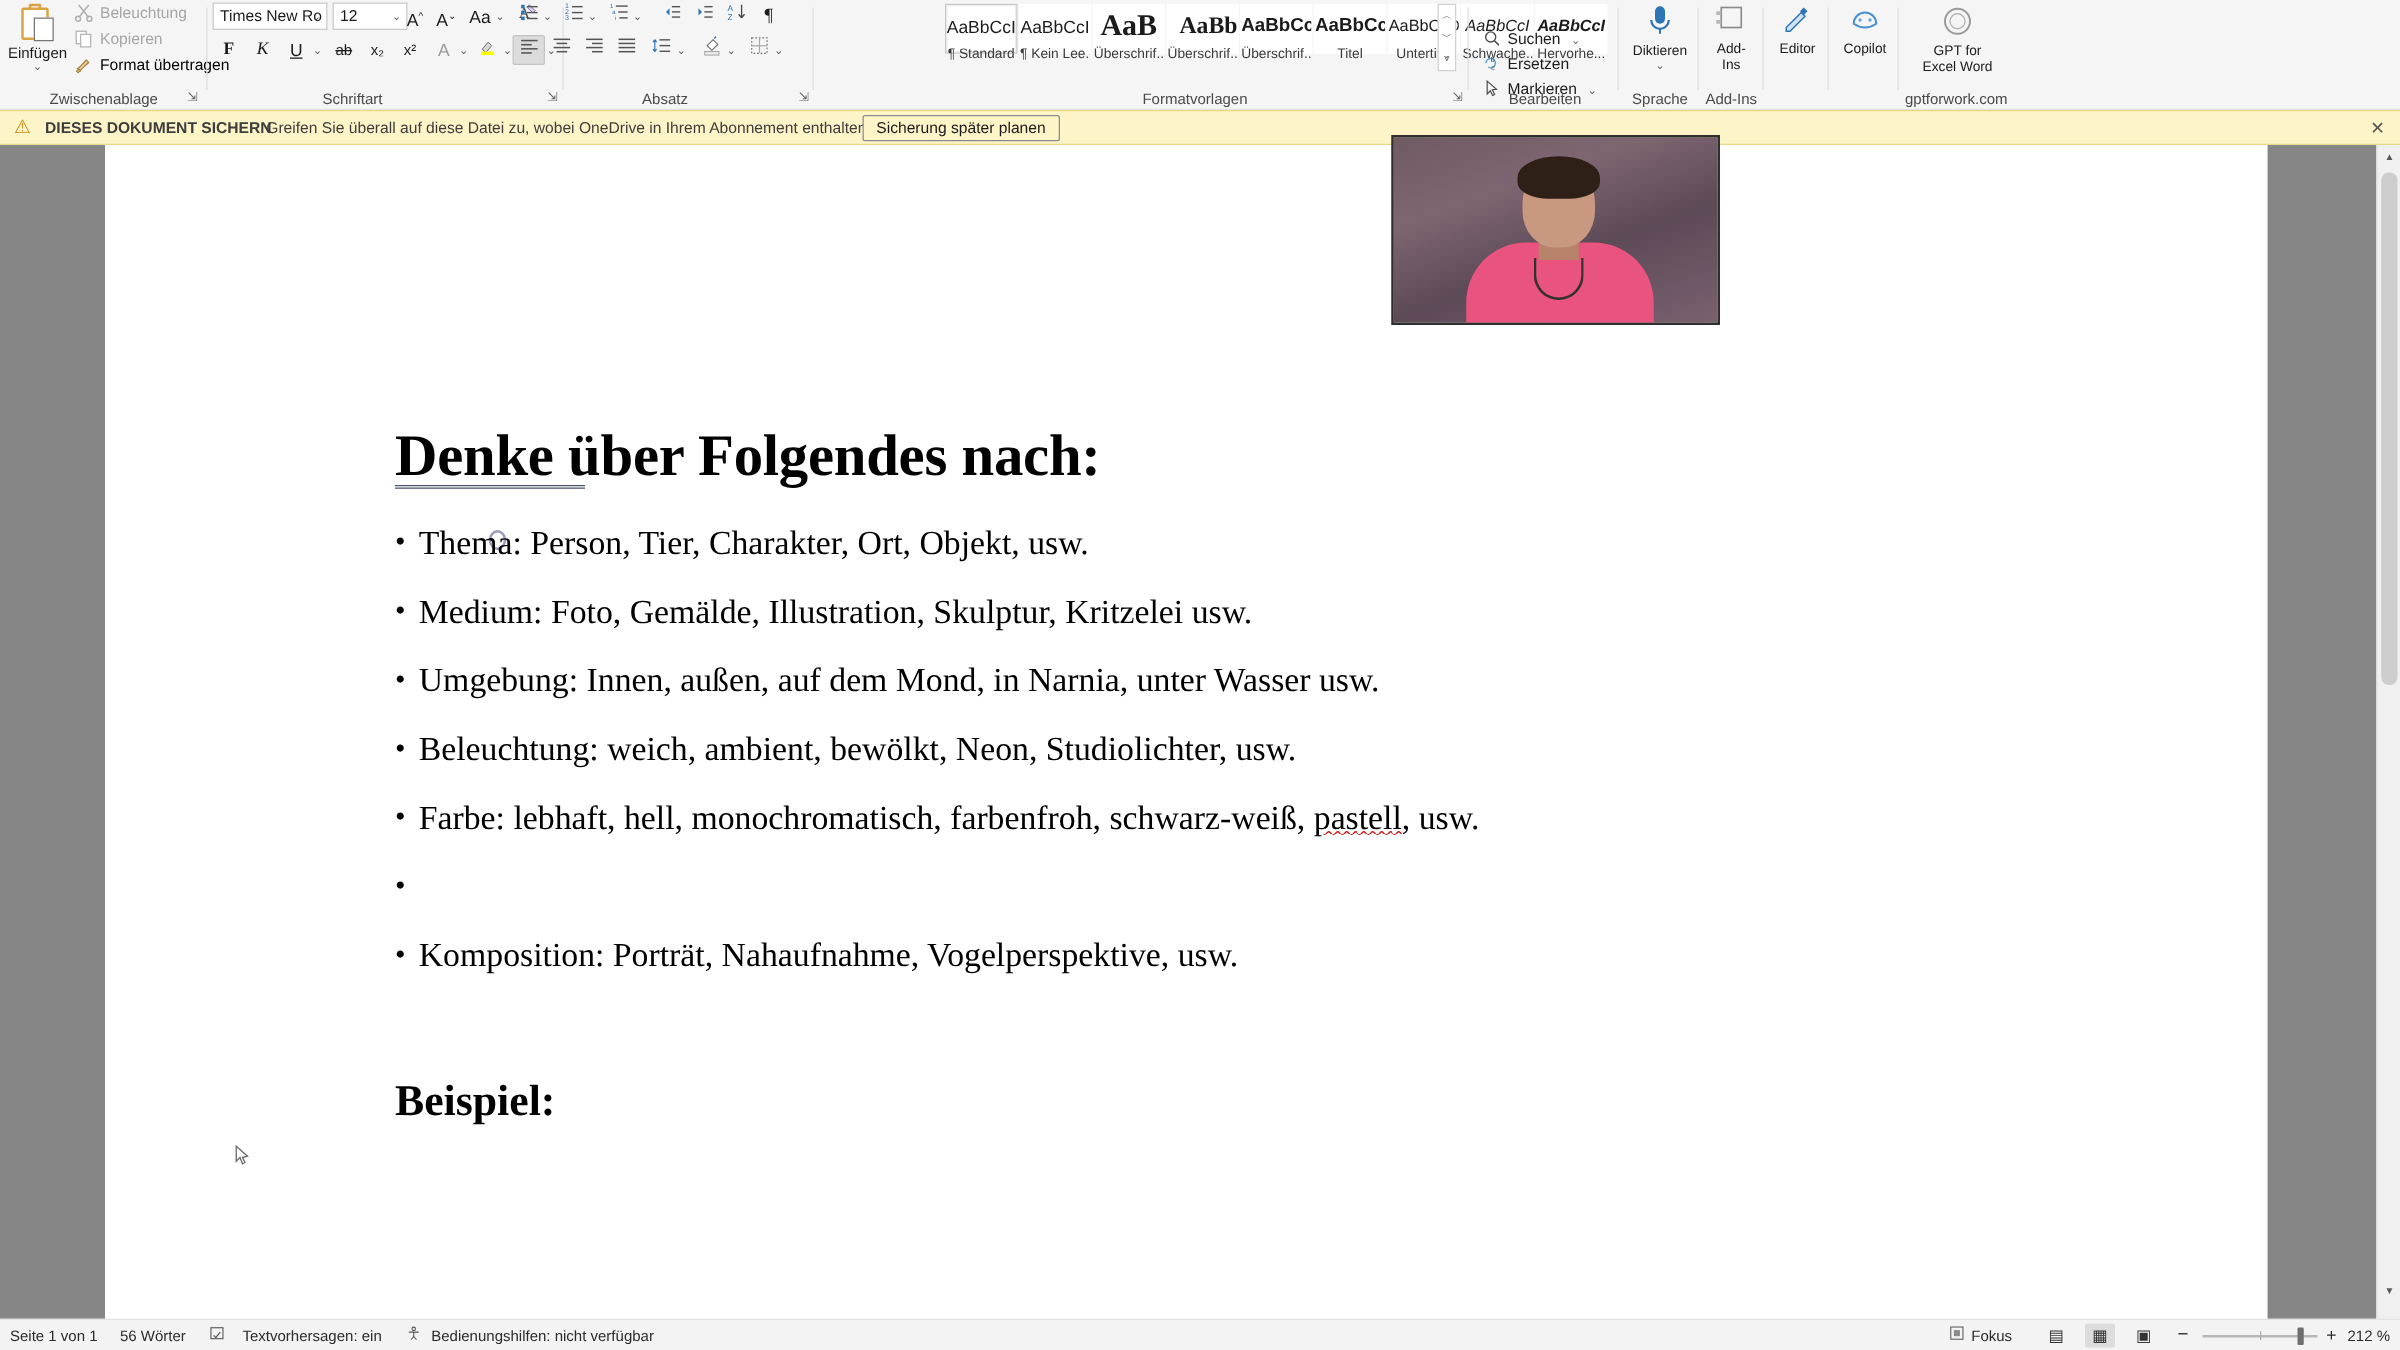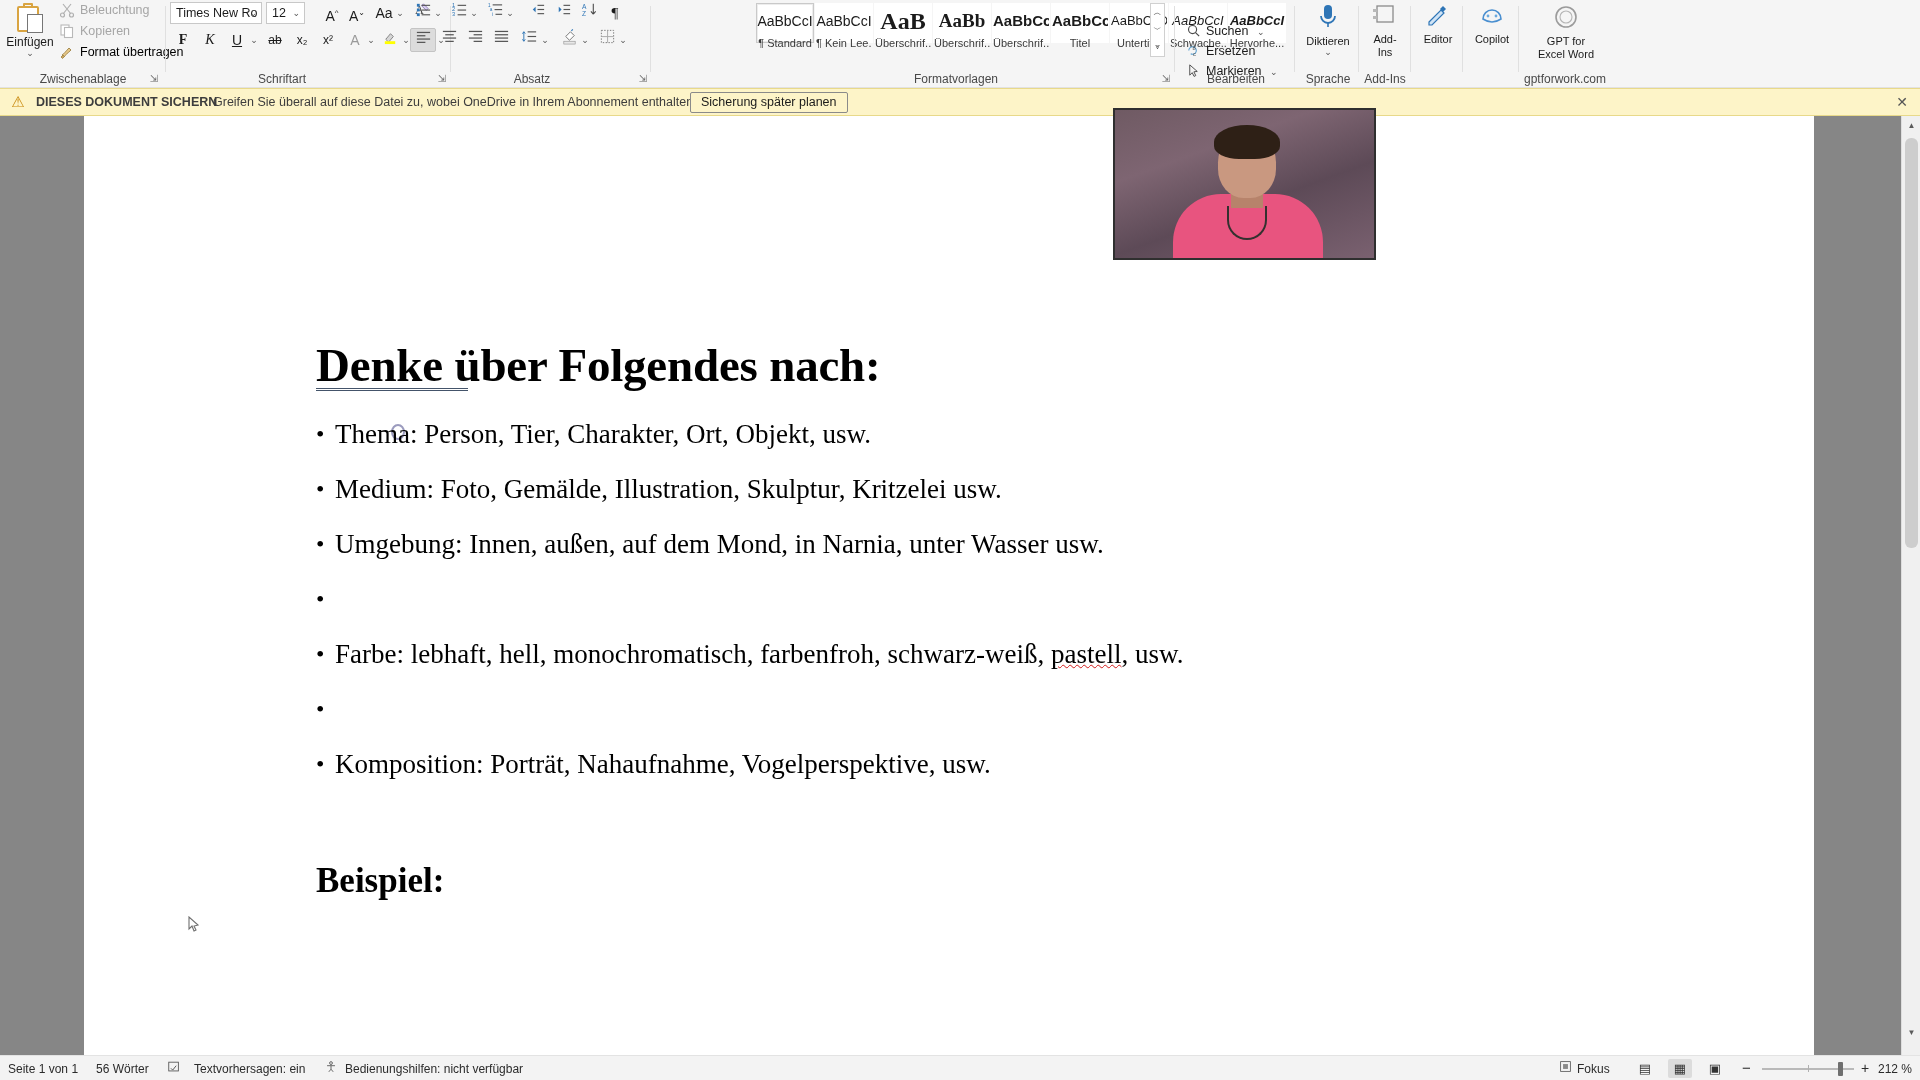--- a/index.html
+++ b/index.html
@@ -293,21 +293,21 @@
       <div class="rgroup-label">Zwischenablage</div>
       <div class="dlg-launcher" style="right:6px;">⇲</div>
       <div class="rgroup-sep" style="left:165px;"></div>
     </div>
 
     <div class="rgroup" style="left:166px;width:240px;">
       <div class="fontbox" style="left:4px;top:2px;width:92px;">
         <span>Times New Ro</span>
         <span class="chev">⌄</span>
       </div>
-      <div class="fontbox" style="left:100px;top:2px;width:39px;">
+      <div class="fontbox" style="left:100px;top:2px;width:60px;">
         <span>12</span>
         <span class="chev">⌄</span>
       </div>
       <div class="rbtn" style="left:153px;top:1px;"><span>A</span><sup style="font-size:8px">^</sup></div>
       <div class="rbtn" style="left:178px;top:1px;"><span>A</span><sup style="font-size:8px">⌄</sup></div>
       <div class="rbtn" style="left:205px;top:1px;"><span>Aa</span></div>
       <div class="chevsm" style="left:228px;top:1px;">⌄</div>
       <div class="rbtn" style="left:243px;top:1px;color:#6b4e9e">
         <svg viewBox="0 0 18 18" width="17" height="17">
             <text x="1" y="14" font-size="13" fill="#444" font-family="Liberation Serif, serif">A</text>
@@ -472,21 +472,21 @@
           </div>
           <div class="stylebox" style="left: 59px;">
             <div class="style-preview" style="font-size: 14px;">AaBbCcI</div>
             <div class="style-name">¶ Kein Lee...</div>
           </div>
           <div class="stylebox" style="left: 118px;">
             <div class="style-preview sp-serif" style="font-size: 24px; font-weight: bold;">AaB</div>
             <div class="style-name">Überschrif...</div>
           </div>
           <div class="stylebox" style="left: 177px;">
-            <div class="style-preview sp-serif" style="font-size: 19px; font-weight: bold;">AaBb</div>
+            <div class="style-preview sp-serif" style="font-size: 19px; font-weight: bold; text-align: right;">AaBb</div>
             <div class="style-name">Überschrif...</div>
           </div>
           <div class="stylebox" style="left: 236px;">
             <div class="style-preview" style="font-size: 15px; font-weight: bold;">AaBbCc</div>
             <div class="style-name">Überschrif...</div>
           </div>
           <div class="stylebox" style="left: 295px;">
             <div class="style-preview" style="font-size: 15px; font-weight: bold;">AaBbCc</div>
             <div class="style-name">Titel</div>
           </div>
@@ -645,20 +645,21 @@
           <div class="bullet-row">
             <span class="bullet-dot">•</span>
             <span class="bullet-text"><span>Medium: Foto, Gemälde, Illustration, Skulptur, Kritzelei usw.</span></span>
           </div>
           <div class="bullet-row">
             <span class="bullet-dot">•</span>
             <span class="bullet-text"><span>Umgebung: Innen, außen, auf dem Mond, in Narnia, unter Wasser usw.</span></span>
           </div>
           <div class="bullet-row">
             <span class="bullet-dot">•</span>
+            <span class="bullet-text"><span>Beleuchtung: weich, ambient, bewölkt, Neon, Studiolichter, usw.</span></span>
           </div>
           <div class="bullet-row">
             <span class="bullet-dot">•</span>
             <span class="bullet-text"><span>Farbe: lebhaft, hell, monochromatisch, farbenfroh, schwarz-weiß, </span><span class="spell-underline">pastell</span><span>, usw.</span></span>
           </div>
           <div class="bullet-row">
             <span class="bullet-dot">•</span>
           </div>
           <div class="bullet-row">
             <span class="bullet-dot">•</span>

